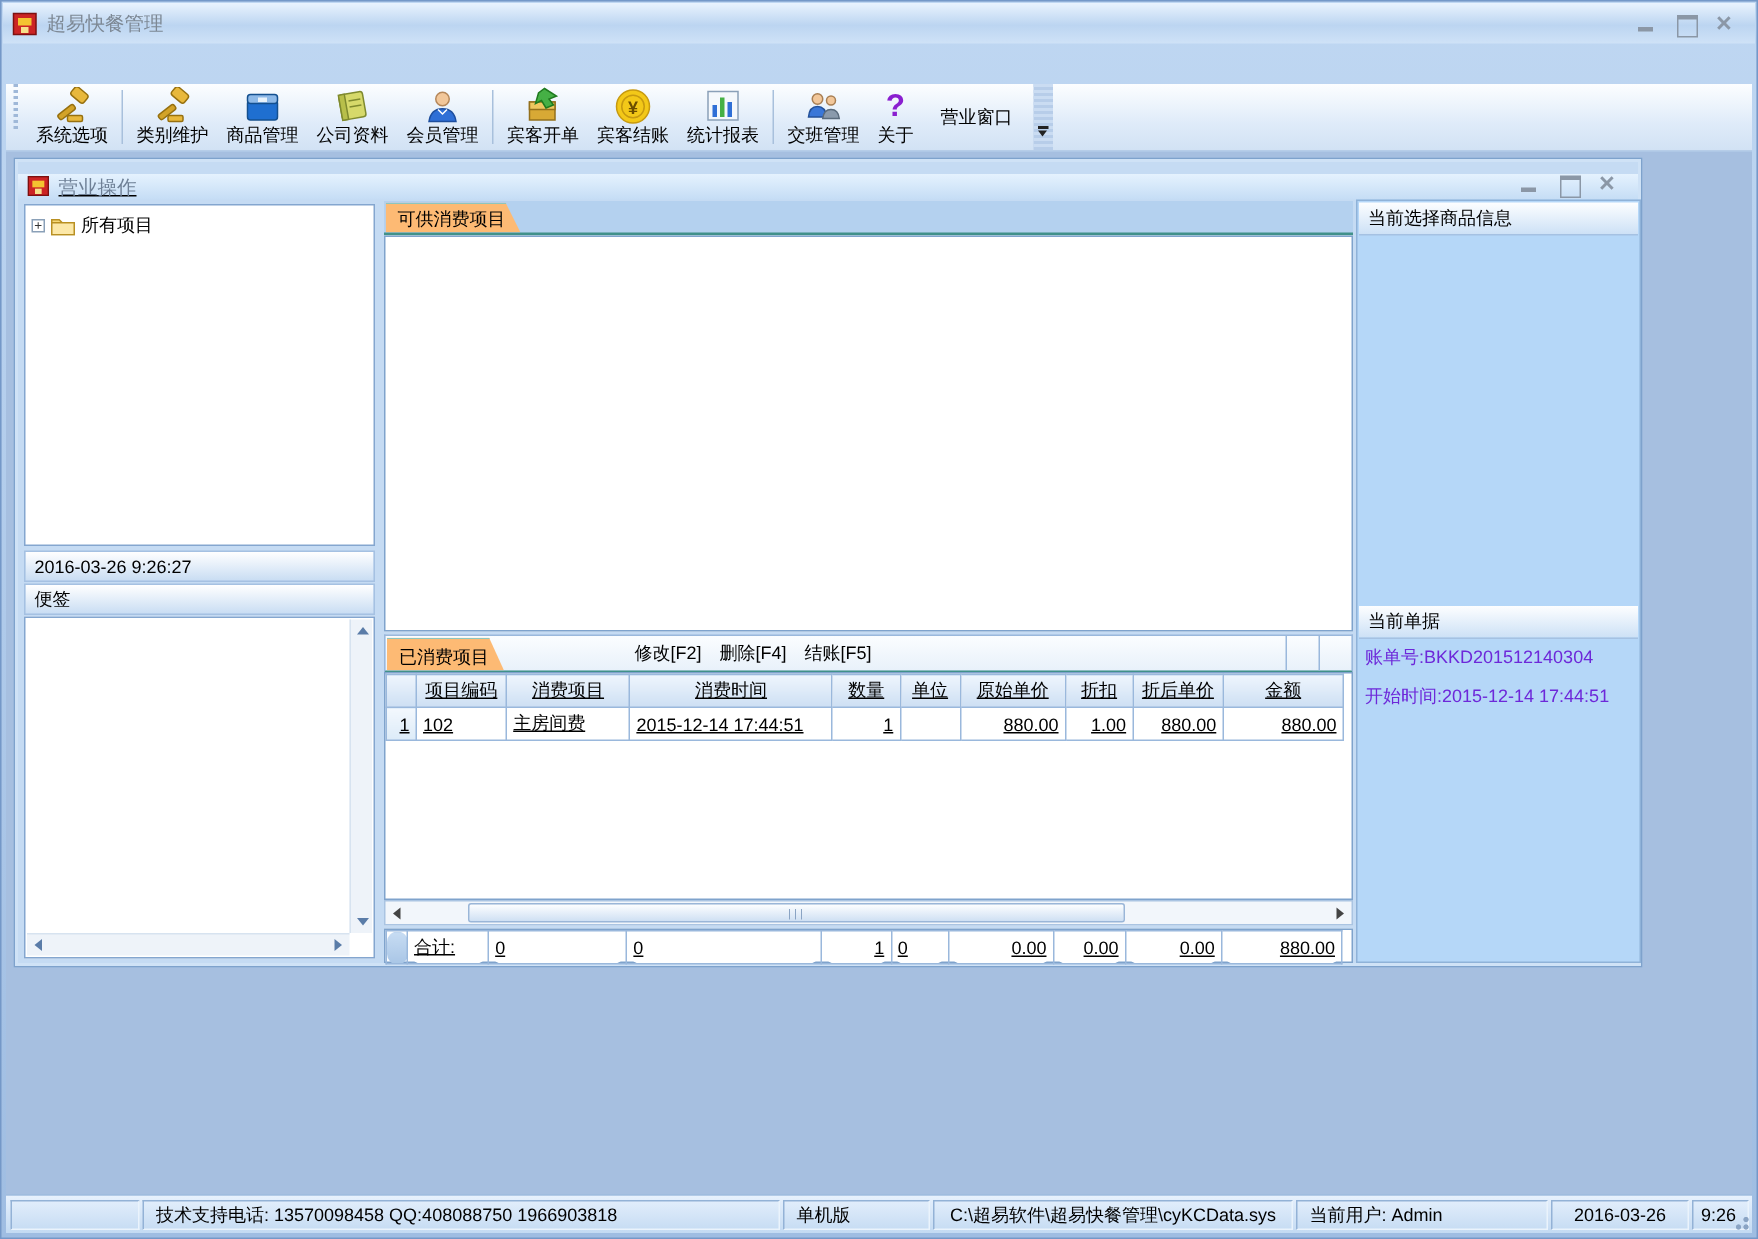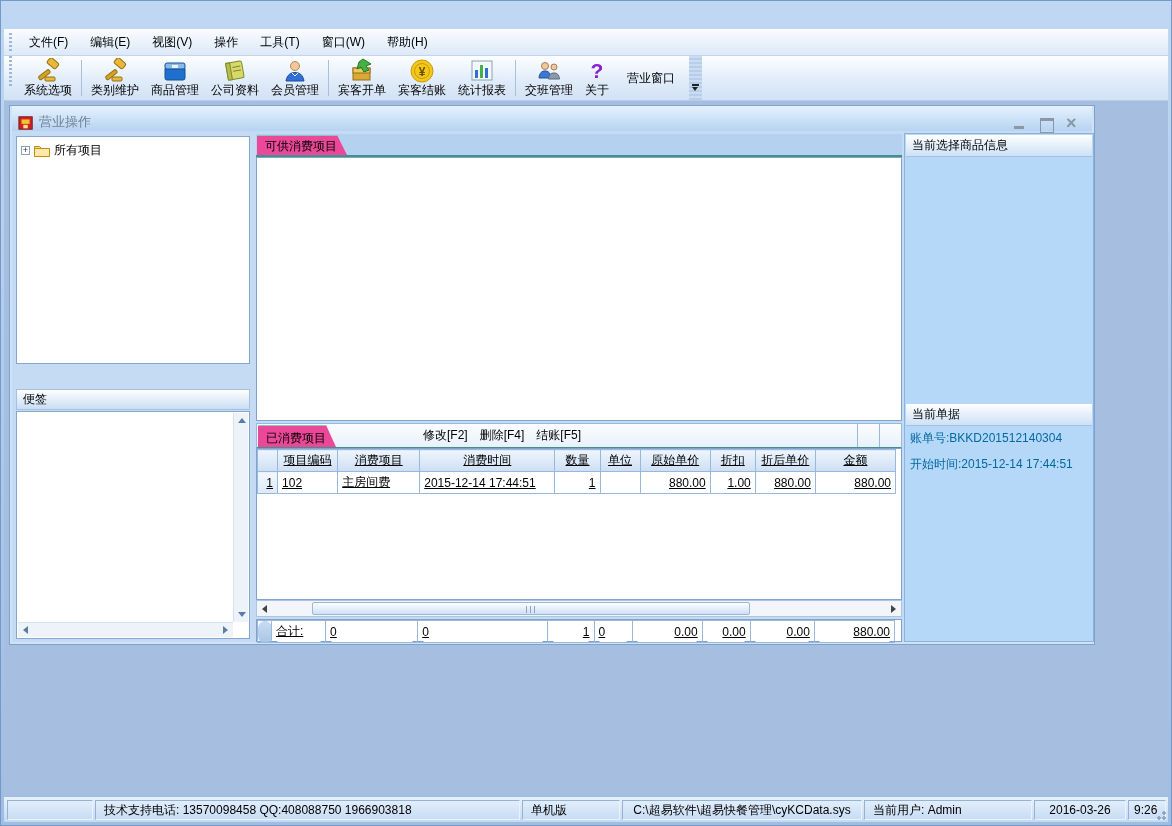--- a/index.html
+++ b/index.html
@@ -39,22 +39,22 @@
   .tb-overflow::after { content:""; position:absolute; bottom:6px; left:3px;
     border:3.5px solid transparent; border-top:4px solid #222; }
   .tb-overflow::before { content:""; position:absolute; bottom:14px; left:3px; width:7px; height:2px; background:#222; }
 
   
   .mdi { position:absolute; left:3px; top:100px; right:3px; bottom:29px; background:#a6bfe0; }
 
   
   .child { position:absolute; left:5px; top:4px; width:1086px; height:540px;
     border:1px solid #7ea2cc; box-shadow:inset 0 0 0 2px #cfe2f6; background:#c5dbf3; }
-  .child-titlebar { position:absolute; left:2px; top:0; right:2px; height:25px;
-    background:linear-gradient(#e5f2fe,#b6d3f1); display:flex; align-items:flex-end; padding:0 6px; }
+  .child-titlebar { position:absolute; left:2px; top:10px; right:2px; height:25px;
+    background:linear-gradient(#e5f2fe,#b6d3f1); display:flex; align-items:flex-start; padding:0 6px;text-decoration:underline; }
   .child-titlebar .ttl { color:#6f8096; font-size:13px; margin-left:5px; }
   .child-body { position:absolute; left:2px; top:27px; right:2px; bottom:2px; background:#c5dbf3; }
 
   
   .tree-box { position:absolute; left:4px; top:3px; width:234px; height:228px; background:#fff; border:1px solid #84a6cf; padding:5px 4px; }
   .tree-row { display:flex; align-items:center; gap:4px; }
   .expander { width:9px; height:9px; border:1px solid #8aa0b8; background:#fff; font-size:9px; line-height:7px; text-align:center; color:#333; }
   .bar { position:absolute; left:4px; width:234px; height:21px; background:linear-gradient(#ffffff,#c9ddf3);
     border:1px solid #a5c1e2; display:flex; align-items:center; padding:0 6px; }
   .notes-box { position:absolute; left:4px; top:278px; width:234px; height:228px; background:#fff; border:1px solid #84a6cf; }
@@ -62,21 +62,21 @@
   .hsb { position:absolute; left:1px; right:16px; bottom:1px; height:15px; background:#eef3f9; border-top:1px solid #d7e3f0; }
   .sb-btn { position:absolute; width:15px; height:15px; display:flex; align-items:center; justify-content:center; }
   .t-up    { border:4px solid transparent; border-bottom:5px solid #5a7ca8; margin-top:-4px; }
   .t-down  { border:4px solid transparent; border-top:5px solid #5a7ca8; margin-bottom:-4px; }
   .t-left  { border:4px solid transparent; border-right:5px solid #5a7ca8; margin-left:-4px; }
   .t-right { border:4px solid transparent; border-left:5px solid #5a7ca8; margin-right:-4px; }
 
   
   .mid { position:absolute; left:244px; top:0; width:646px; height:509px; }
   .tabstrip { position:absolute; left:0; right:0; height:23px; background:#b4d1ef; border-bottom:2px solid #41918a; }
-  .tab { position:absolute; left:1px; top:1px; bottom:0; background:#ec4899; color:#000; padding:3px 10px 0 8px;
+  .tab { position:absolute; left:1px; top:1px; bottom:0; background:#fdba74; color:#000; padding:3px 10px 0 8px;
     clip-path:polygon(0 0,calc(100% - 10px) 0,100% 100%,0 100%); box-shadow:inset 0 1px 0 #8cc6c0; white-space:nowrap; }
   .strip1 { top:1px; }
   .list-box { position:absolute; left:0; top:24px; width:646px; height:264px; background:#fff; border:1px solid #7fa3cc; }
   .strip2 { position:absolute; left:0; top:290px; width:646px; height:26px;
     background:linear-gradient(#fbfdff,#e8f1fa); border:1px solid #9ab8dc; border-bottom:2px solid #41918a; }
   .strip2 .tab { padding-top:5px; }
   .actions { position:absolute; left:160px; top:0; bottom:0; display:flex; align-items:center; }
   .action { padding:2px 6px; cursor:default; }
   .strip2 .endcell { position:absolute; top:0; bottom:0; border-left:1px solid #9ab8dc; }
 
@@ -98,50 +98,53 @@
 
   .totals-wrap { position:absolute; left:0; top:486px; width:646px; height:23px; border:1px solid #7fa3cc; background:#fff; }
   .totals { width:638px; }
   .totals td { background:#fff;border-radius:11px; }
   .totals td.blue { background:linear-gradient(#c7dcf3,#a9c6e6); }
 
   
   .rpanel { position:absolute; left:892px; top:0; width:190px; height:509px; background:#b5d7f8; border:1px solid #8fb2d8; }
   .rp-bar { position:absolute; left:1px; right:1px; height:22px; background:linear-gradient(#fdfeff,#cde1f6);
     border-bottom:1px solid #a5c1e2; display:flex; align-items:center; padding:0 6px; }
-  .rp-text { position:absolute; left:5px; color:#0369a1; white-space:nowrap; }
+  .rp-text { position:absolute; left:5px; color:#6d28d9; white-space:nowrap; }
 
   
   .statusbar { position:absolute; left:3px; right:3px; bottom:3px; height:26px;
     background:linear-gradient(#e7f1fd,#c3daf2); border-top:1px solid #9fbcde; }
   .seg { position:absolute; top:3px; height:20px; border:1px solid; border-color:#93b2d6 #eaf3fc #eaf3fc #93b2d6;
     display:flex; align-items:center; white-space:nowrap; overflow:hidden; }
   .seg.center { justify-content:center; }
   .resize-grip { position:absolute; right:1px; bottom:1px; width:14px; height:14px;
     background:
       radial-gradient(circle at 11px 11px,#8aa4c4 1.5px,rgba(0,0,0,0) 2px),
       radial-gradient(circle at 11px 6px,#8aa4c4 1.5px,rgba(0,0,0,0) 2px),
       radial-gradient(circle at 6px 11px,#8aa4c4 1.5px,rgba(0,0,0,0) 2px); }
 </style>
 </head>
 <body>
 
 <div class="frame">
 
-
-  <div class="menubar">
-    <span class="grip"></span>
-    <span class="menu-item">文件(F)</span>
-    <span class="menu-item">编辑(E)</span>
-    <span class="menu-item">视图(V)</span>
-    <span class="menu-item">操作</span>
-    <span class="menu-item">工具(T)</span>
-    <span class="menu-item">窗口(W)</span>
-    <span class="menu-item">帮助(H)</span>
+  <div class="titlebar">
+    <svg class="app-ico" viewBox="0 0 18 18">
+      <rect x="1" y="2" width="15" height="14" fill="#cc2424" stroke="#7d1010"></rect>
+      <rect x="4" y="5" width="9" height="5" fill="#f4c430"></rect>
+      <rect x="6" y="11" width="5" height="4" fill="#f7e08a"></rect>
+    </svg>
+    <span class="ttl">超易快餐管理</span>
+    <div class="wincontrols">
+      <span class="wc wc-min"></span>
+      <span class="wc wc-max"></span>
+      <span class="wc wc-close"></span>
+    </div>
   </div>
+
 
   <div class="toolbar">
     <span class="grip"></span>
 
     <div class="tb-btn">
       <span class="ico">
         <svg width="26" height="26" viewBox="0 0 26 26">
             <g stroke="#96700f" stroke-width="1">
           <rect x="12" y="2" width="11" height="7" rx="2" transform="rotate(40 18 6)" fill="#e8b83c"></rect>
           <rect x="3" y="15" width="13" height="4" rx="1.5" transform="rotate(-38 9 17)" fill="#d3a328"></rect>
@@ -286,20 +289,23 @@
           <div class="tree-row">
             <span class="expander">+</span>
             <svg width="16" height="13" viewBox="0 0 16 13">
               <path fill="#f6d97a" stroke="#b99022" d="M.5 2.5h5l2 2h8v8H.5z"></path>
               <path fill="#fce8a8" stroke="#b99022" d="M.5 4.5h15v8H.5z"></path>
               </svg>
             <span>所有项目</span>
           </div>
         </div>
 
+        <div class="bar" style="top:234px">
+          <span>2016-03-26 9:26:27</span>
+        </div>
 
         <div class="bar" style="top:256px">
           <span>便签</span>
         </div>
 
         <div class="notes-box">
           <span></span>
           <div class="vsb">
             <span class="sb-btn" style="top:0">
                 <i class="t-up"></i>

